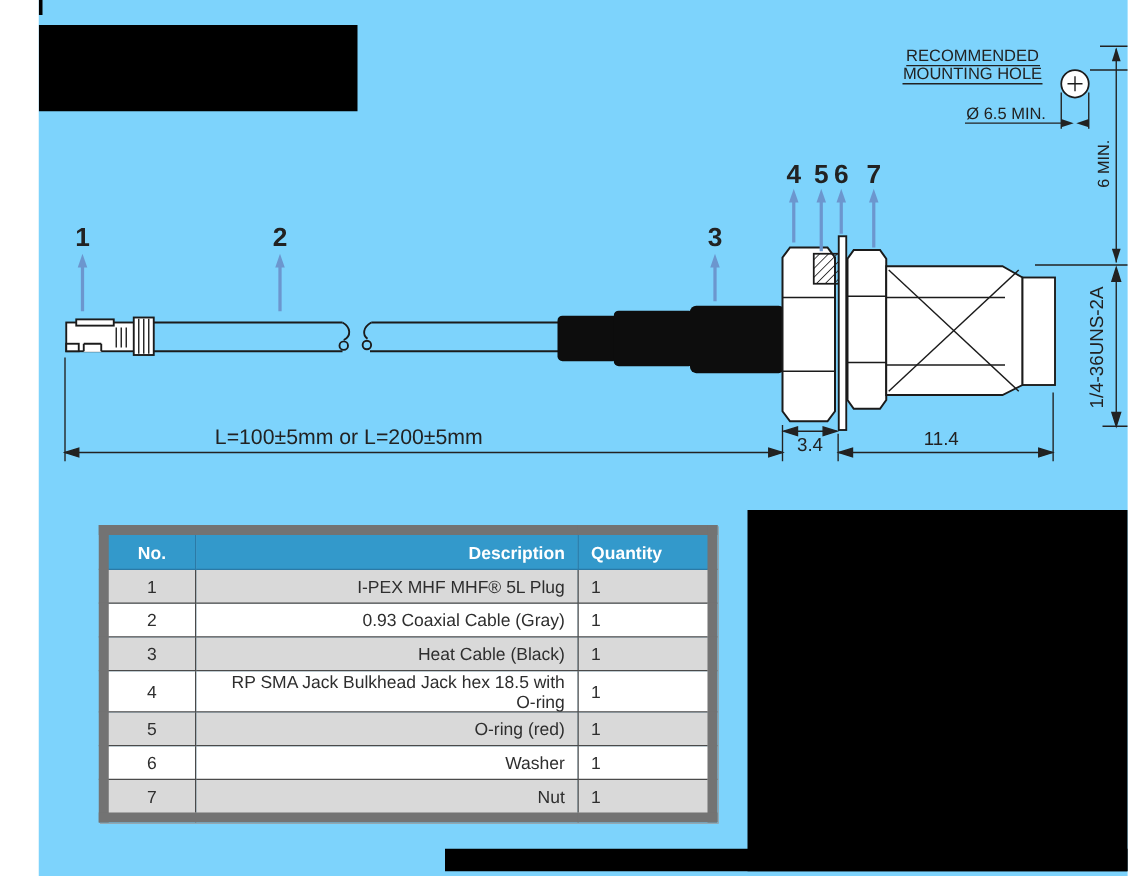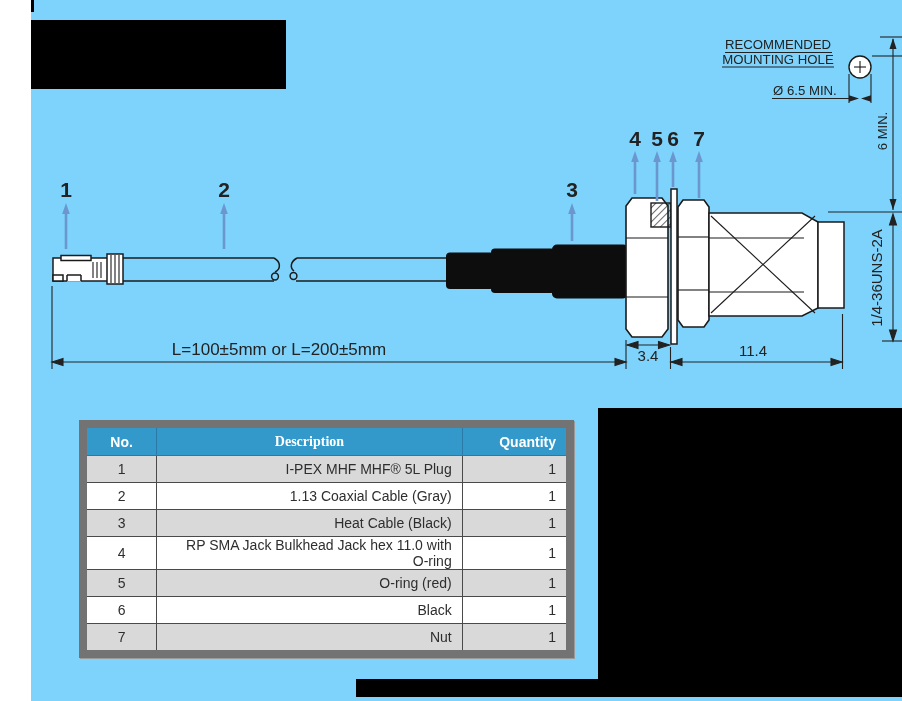--- a/index.html
+++ b/index.html
@@ -10,22 +10,22 @@
   .redact{position:absolute;background:#000;}
   
   .parts-table{position:absolute;left:48px;top:420px;width:495px;border-collapse:collapse;
                font-size:14px;color:#2e2e2e;}
   .parts-table th,.parts-table td{border:1px solid #4a4a4a;padding:0 10px;height:26px;}
   .parts-table{border:8px solid #737373;box-shadow:1px 1px 0 #9a9a9a;}
   .parts-table thead th{background:#3399CB;color:#ffffff;font-weight:bold;height:27px;
                         border:1px solid #2b7aa6;}
   .col-no{width:57px;text-align:center;}
   .col-desc{width:347px;text-align:right;}
-  .col-qty{width:91px;text-align:right;}
-  .parts-table thead .col-desc{text-align:center;font-family:Liberation Serif, serif;}
+  .col-qty{width:91px;text-align:left;}
+  .parts-table thead .col-desc{text-align:right;}
   .parts-table tbody tr:nth-child(odd) td{background:#D9D9D9;}
   .parts-table tbody tr:nth-child(even) td{background:#ffffff;}
 </style>
 </head>
 <body>
 
 <div class="page">
 
   <svg width="902" height="410" viewBox="0 0 902 410">
     <defs>
@@ -200,41 +200,41 @@
       </tr>
     </thead>
     <tbody>
       <tr>
         <td class="col-no">1</td>
         <td class="col-desc">I-PEX MHF MHF® 5L Plug</td>
         <td class="col-qty">1</td>
       </tr>
       <tr>
         <td class="col-no">2</td>
-        <td class="col-desc">1.13 Coaxial Cable (Gray)</td>
+        <td class="col-desc">0.93 Coaxial Cable (Gray)</td>
         <td class="col-qty">1</td>
       </tr>
       <tr>
         <td class="col-no">3</td>
         <td class="col-desc">Heat Cable (Black)</td>
         <td class="col-qty">1</td>
       </tr>
       <tr>
         <td class="col-no">4</td>
-        <td class="col-desc">RP SMA Jack Bulkhead Jack hex 11.0 with O-ring</td>
+        <td class="col-desc">RP SMA Jack Bulkhead Jack hex 18.5 with O-ring</td>
         <td class="col-qty">1</td>
       </tr>
       <tr>
         <td class="col-no">5</td>
         <td class="col-desc">O-ring (red)</td>
         <td class="col-qty">1</td>
       </tr>
       <tr>
         <td class="col-no">6</td>
-        <td class="col-desc">Black</td>
+        <td class="col-desc">Washer</td>
         <td class="col-qty">1</td>
       </tr>
       <tr>
         <td class="col-no">7</td>
         <td class="col-desc">Nut</td>
         <td class="col-qty">1</td>
       </tr>
     </tbody>
   </table>
 

